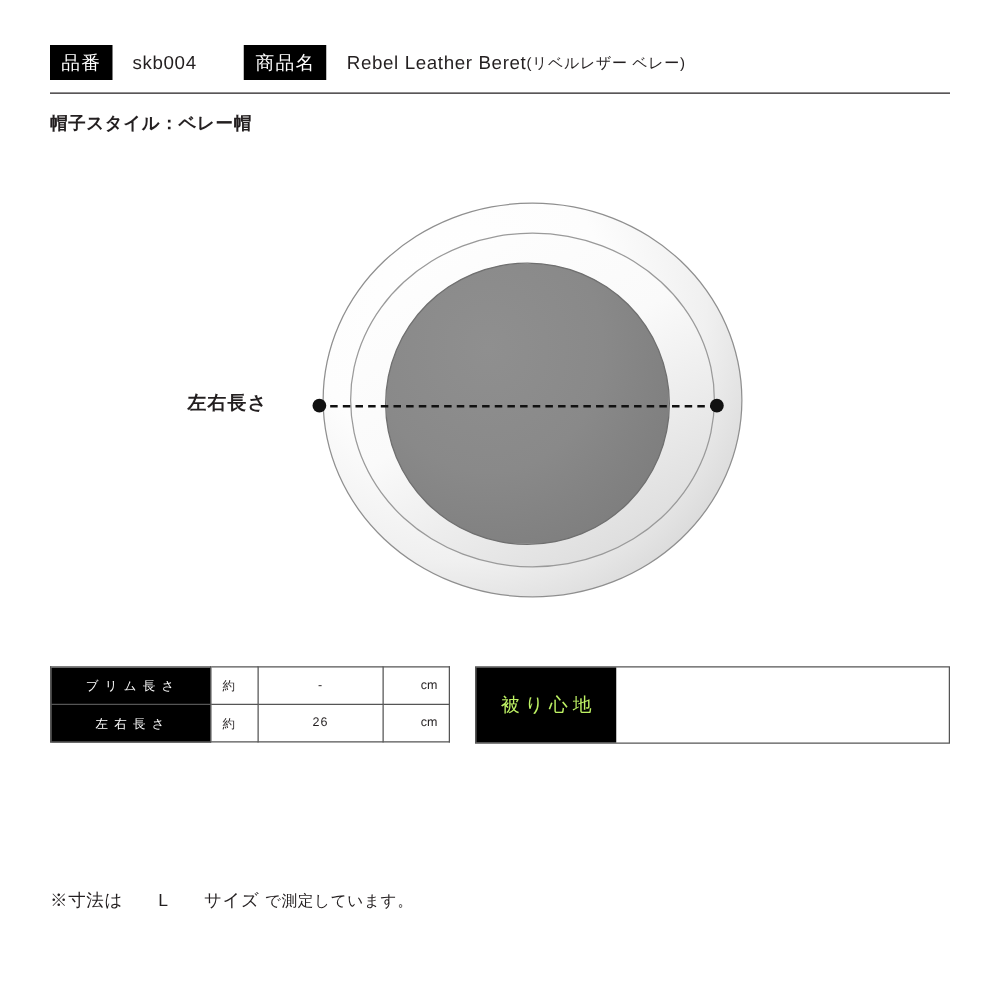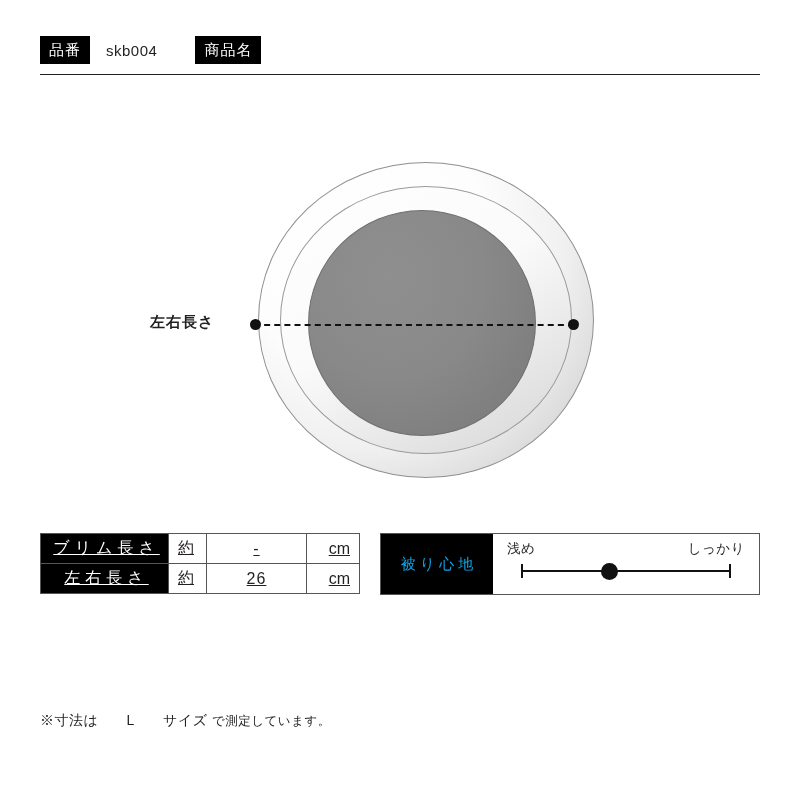--- a/index.html
+++ b/index.html
@@ -150,23 +150,22 @@
   .spec-table {
     position: absolute;
     left: 40px;
     top: 533px;
     width: 320px;
     border-collapse: collapse;
   }
   .spec-table td {
     height: 30px;
     border: 1px solid #555555;
-    font-size: 16px;
-    box-sizing: border-box;
-    text-decoration: underline;
+    font-size: 10px;
+    box-sizing: border-box;
   }
   .spec-table td.k {
     background: #000000;
     color: #ffffff;
     width: 128px;
     text-align: center;
     letter-spacing: 5px;
     padding-left: 5px;
     font-weight: normal;
   }
@@ -207,21 +206,21 @@
     top: 533px;
     width: 380px;
     height: 62px;
     border: 1px solid #555555;
     box-sizing: border-box;
     display: flex;
   }
   .fit-label {
     width: 112px;
     background: #000000;
-    color: #0ea5e9;
+    color: #bef264;
     font-size: 15px;
     display: flex;
     align-items: center;
     justify-content: center;
     letter-spacing: 4px;
     padding-left: 4px;
     box-sizing: border-box;
   }
   .fit-body {
     position: relative;
@@ -267,23 +266,28 @@
 </head>
 <body>
 
 <div class="page">
 
   <div class="header-row">
     <div class="hdr-label">品番</div>
     <div class="hdr-value">skb004</div>
     <div class="hdr-gap"></div>
     <div class="hdr-label">商品名</div>
+    <div class="hdr-value">
+      <span>Rebel Leather Beret</span>
+      <span class="paren">(リベルレザー ベレー)</span>
+    </div>
   </div>
   <div class="hdr-rule"></div>
 
+  <div class="style-line">帽子スタイル：ベレー帽</div>
 
   <div class="illus">
     <div class="beret-outer"></div>
     <div class="beret-ring"></div>
     <div class="beret-crown"></div>
 
     <div class="dim-label width-label">左右長さ</div>
     <div class="dim-line"></div>
     <div class="dot left"></div>
     <div class="dot right"></div>
@@ -308,25 +312,15 @@
 
   <div class="note">
     <span>※寸法は</span>
     <span class="sz">L</span>
     <span>サイズ</span>
     <span class="small">で測定しています。</span>
   </div>
 
   <div class="fit-wrap">
     <div class="fit-label">被り心地</div>
-    <div class="fit-body">
-      <div class="fit-ends">
-        <span>浅め</span>
-        <span>しっかり</span>
-      </div>
-      <div class="fit-track"></div>
-      <div class="fit-cap l"></div>
-      <div class="fit-cap r"></div>
-      <div class="fit-knob" id="fit-knob" style="left: 107.7px;"></div>
-    </div>
   </div>
 
 </div>
 
 </body></html>

